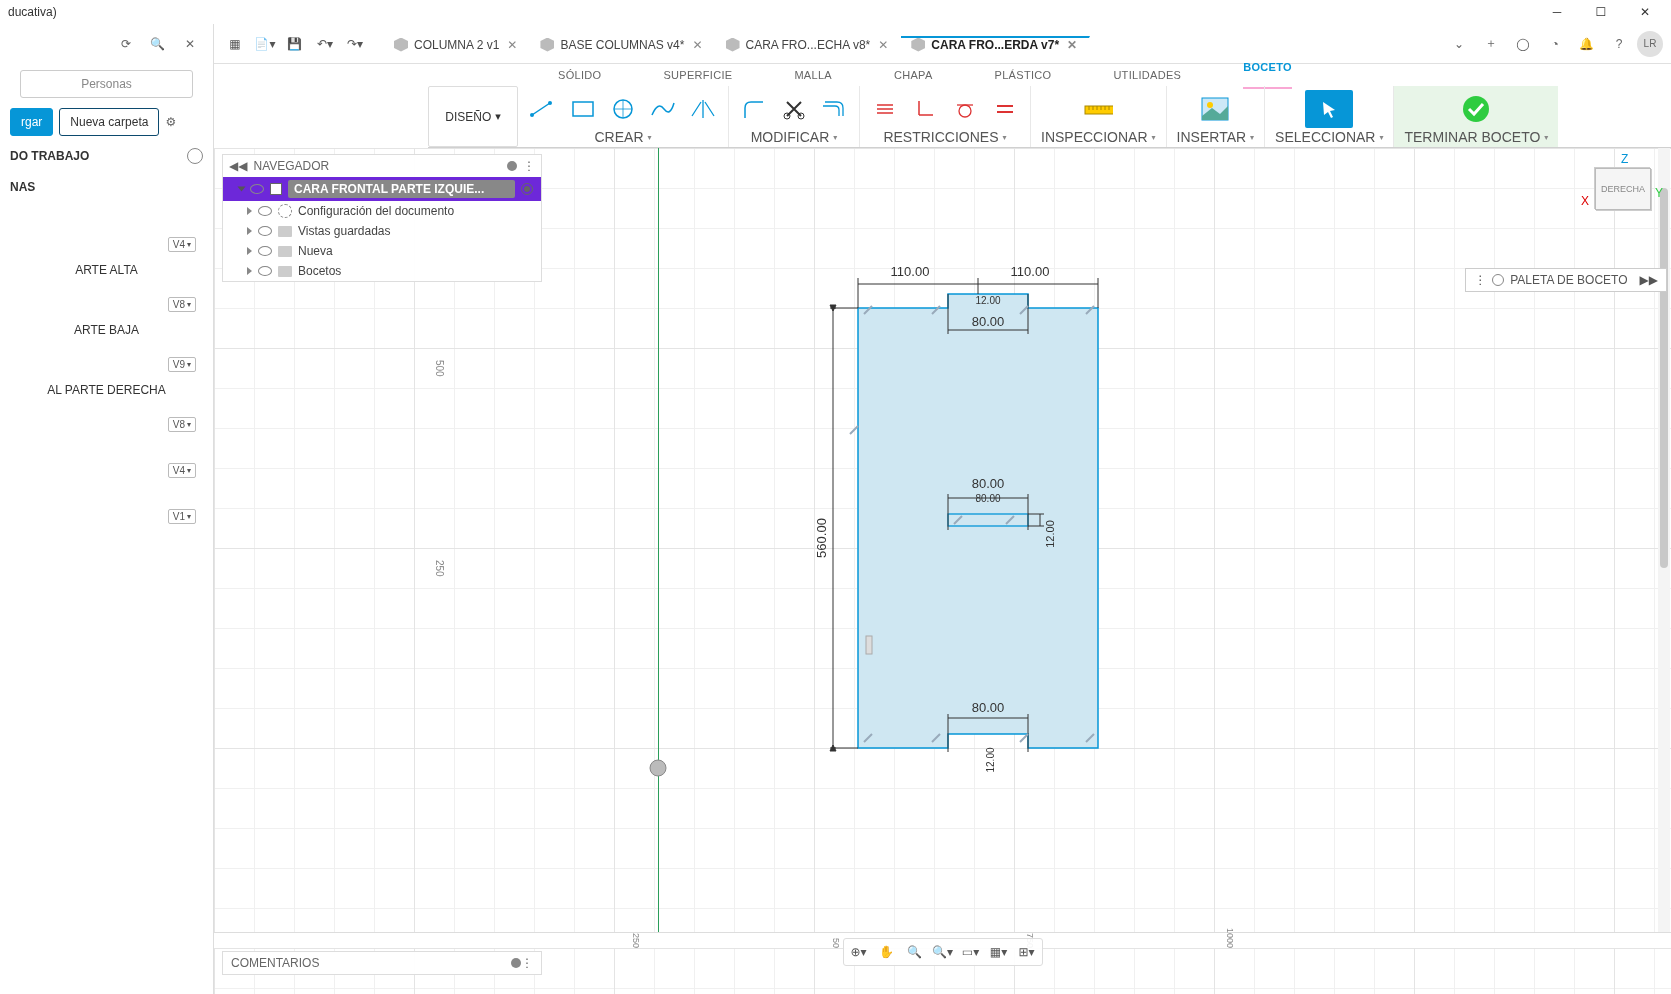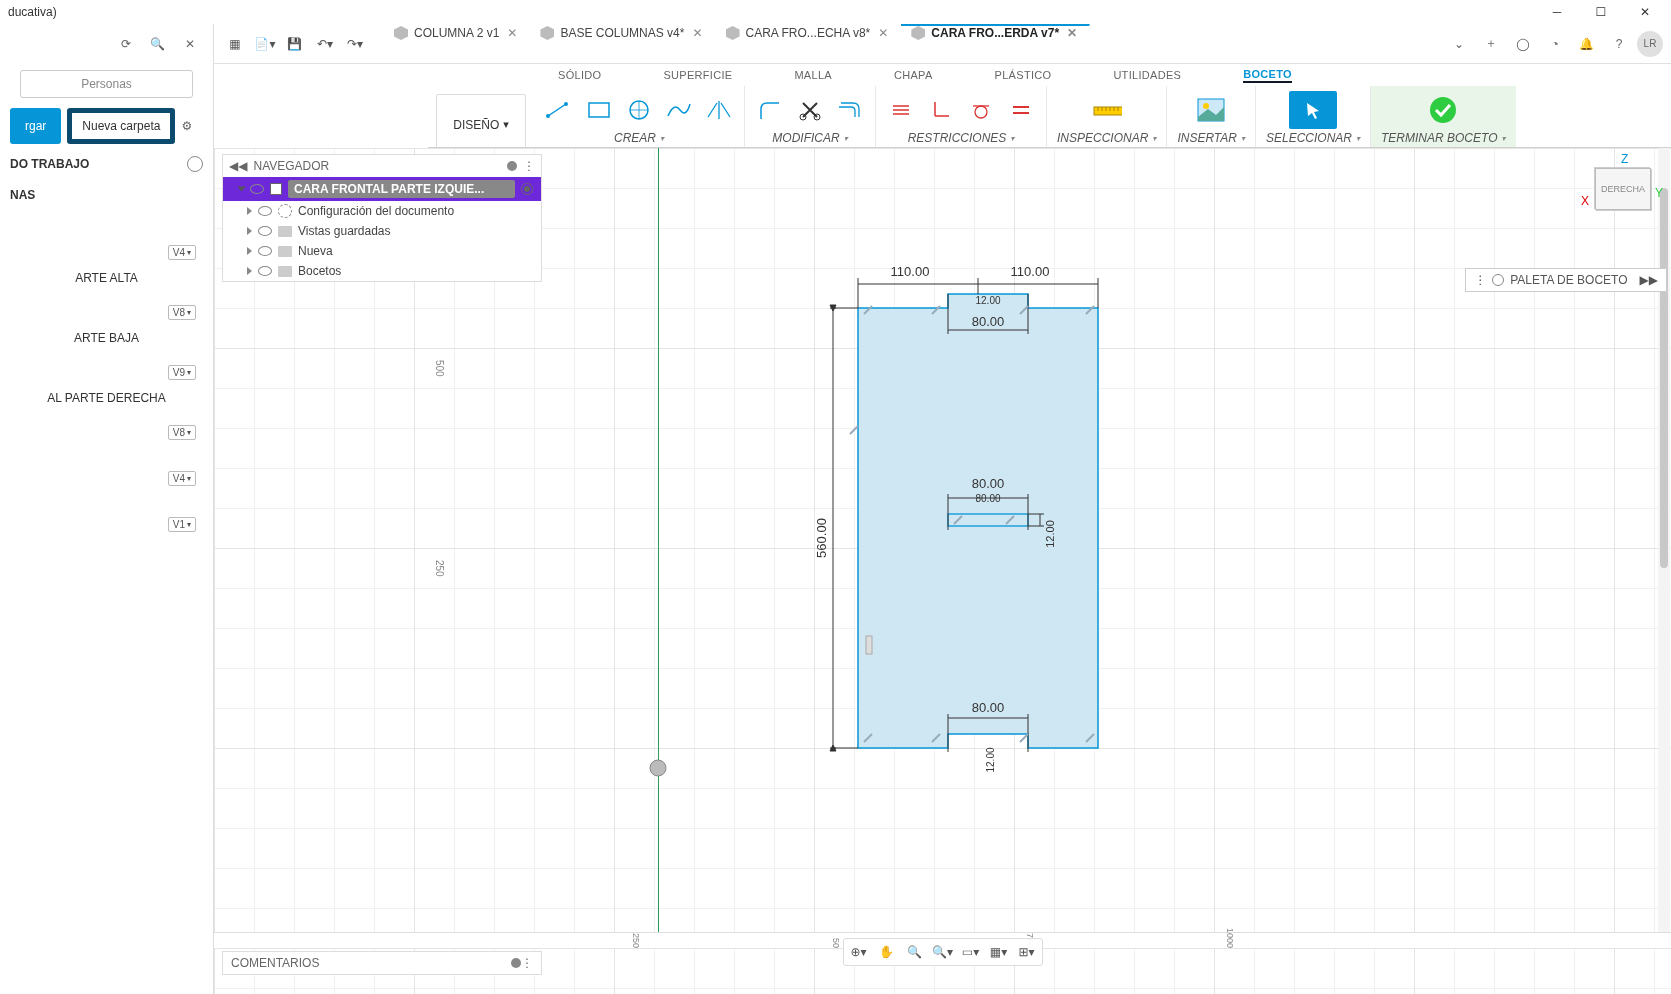--- a/index.html
+++ b/index.html
@@ -6,48 +6,48 @@
 body { background: #fff; overflow: hidden; width: 1671px; height: 994px; }
 
 .titlebar { height: 24px; display:flex; align-items:center; justify-content:space-between; padding:0 4px; background:#fff; }
 .titlebar .left { color:#333; padding-left:4px;}
 .titlebar .ctrls { display:flex; gap:0; }
 .titlebar .ctrls div { width:44px; height:24px; display:flex; align-items:center; justify-content:center; color:#333; }
 
 .topbar { height:40px; background:#fff; border-bottom:1px solid #e0e0e0; display:flex; align-items:center; }
 .quick { display:flex; align-items:center; gap:0; padding:0 6px; }
 .quick .ibtn { width:30px; height:30px; display:flex; align-items:center;justify-content:center; color:#555; cursor:pointer; border-radius:3px;}
-.tabs { flex:1; display:flex; align-items:flex-start; height:100%; margin-left:8px;}
+.tabs { flex:1; display:flex; align-items:center; height:100%; margin-left:8px;}
 .tab { display:flex; align-items:center; padding:0 10px; border-right:1px solid transparent; color:#444; cursor:pointer; max-width:190px; gap:6px; border-top:2px solid transparent;}
 .tab.active { background:#fff; border-top:2px solid #0696d7; font-weight:bold; color:#222;}
 .tab .cube { width:14px;height:14px;background:#bbb; clip-path: polygon(50% 0,100% 25%,100% 75%,50% 100%,0 75%,0 25%);}
 .tab .x { color:#888; font-size:12px; padding:0 2px;}
 .topright { display:flex; align-items:center; gap:4px; padding:0 8px;}
 .topright .ibtn{ width:28px;height:28px;display:flex;align-items:center;justify-content:center;color:#666;border-radius:50%;}
 .avatar{width:26px;height:26px;border-radius:50%;background:#e0e0e0;color:#666;display:flex;align-items:center;justify-content:center;font-size:10px;}
 
 .ribbonwrap { margin-left:214px; }
 .ribcats { height:22px; display:flex; align-items:center; padding-left:130px; gap:62px;}
 .ribcat { color:#666; font-size:11px; cursor:pointer; letter-spacing:0.3px;}
-.ribcat.active { color:#0696d7; font-weight:bold; border-bottom:2px solid #0f172a; padding-bottom:1px;}
+.ribcat.active { color:#0696d7; font-weight:bold; border-bottom:2px solid #f9a8d4; padding-bottom:14px;}
 .ribbon { height:62px; display:flex; align-items:stretch; border-bottom:1px solid #d0d0d0; background:#fff;}
 .rgroup { display:flex; flex-direction:column; align-items:center; justify-content:space-between; padding:2px 10px 2px 10px; border-right:1px solid #e8e8e8;}
 .rgroup.noborder{border-right:none;text-align:center;}
 .rgroup .icons { display:flex; align-items:center; gap:10px; flex:1;}
-.rgroup .label { font-size:12px; color:#555; display:flex; align-items:center; gap:2px;font-style:italic;}
+.rgroup .label { font-size:14px; color:#555; display:flex; align-items:center; gap:2px;}
 .rgroup .label:after{content:'▾';font-size:8px;color:#888;margin-left:2px;}
 .ricon { width:30px; height:30px; display:flex; align-items:center; justify-content:center; color:#0696d7;}
 .bigbtn { width:48px; height:38px; background:#0696d7; border-radius:2px; display:flex;align-items:center;justify-content:center; position:relative;}
-.diseno { width:90px; display:flex;align-items:center;justify-content:center;height:100%;color:#333;gap:4px;border:1px solid #ddd;margin:8px;border-radius:2px;font-size:11px;}
+.diseno { width:90px; display:flex;align-items:center;justify-content:center;height:100%;color:#333;gap:4px;border:1px solid #ddd;margin:0;border-radius:2px;font-size:11px;}
 .leftpanel { width:214px; background:#fff; position:absolute; top:24px; left:0; bottom:0; border-right:1px solid #ddd; overflow:hidden;}
 .lp-tools { height:40px; display:flex; align-items:center; justify-content:flex-end; gap:6px; padding-right:10px; border-bottom:1px solid transparent;}
 .lp-tools .ibtn{width:26px;height:26px;display:flex;align-items:center;justify-content:center;color:#666;}
 .lp-search{height:28px;border:1px solid #ccc;border-radius:3px;margin:6px 20px;display:flex;align-items:center;justify-content:center;color:#888;}
 .lp-btns{display:flex;gap:6px;padding:4px 10px;align-items:center;}
-.lp-btn{border:5px solid #0c4a6e;border-radius:3px;padding:6px 10px;color:#333;cursor:pointer;}
+.lp-btn{border:1px solid #0c4a6e;border-radius:3px;padding:6px 10px;color:#333;cursor:pointer;}
 .lp-btn.blue{background:#0696d7;color:#fff;border-color:#0696d7;}
 .gear{color:#666;}
 .lp-head{padding:8px 10px;font-weight:bold;color:#333;display:flex;justify-content:space-between;align-items:center;}
 .globe{width:16px;height:16px;border:1px solid #888;border-radius:50%;position:relative;}
 .card{border:1px solid transparent;padding:10px;margin:4px 6px;text-align:center;}
 .card .title{color:#333;margin-bottom:20px;display:block;}
 .card.active{border:1px solid #0696d7;border-radius:2px;}
 .vtag{float:right;border:1px solid #bbb;border-radius:2px;padding:1px 4px;font-size:10px;color:#555;display:flex;align-items:center;gap:2px;}
 .vtag:after{content:'▾';font-size:8px;}
 

